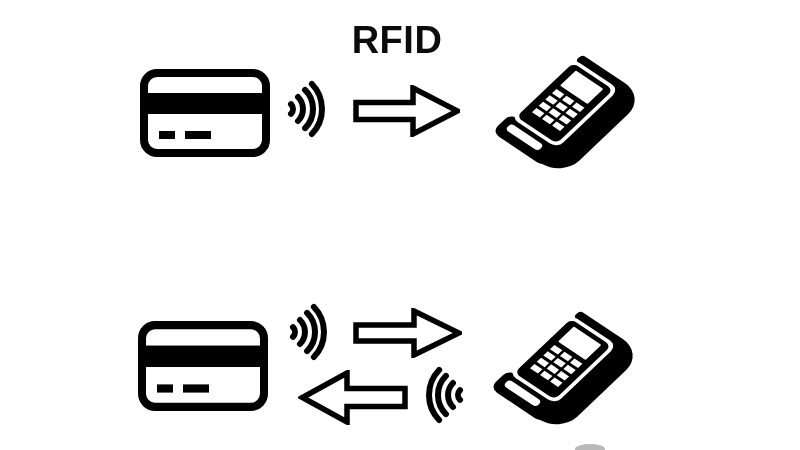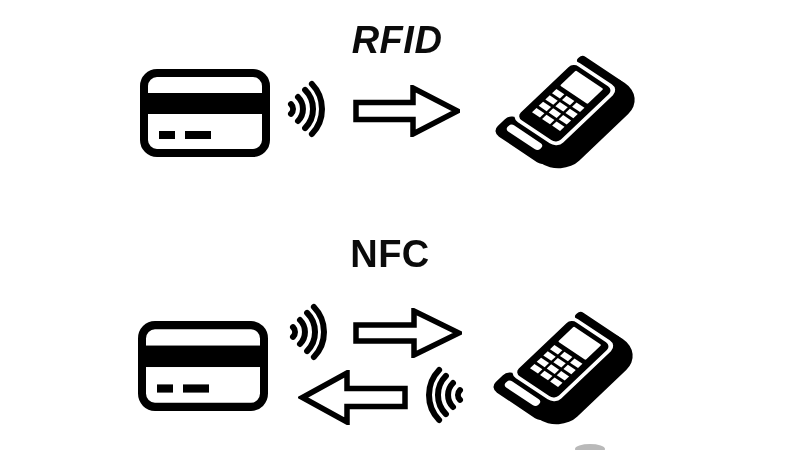--- a/index.html
+++ b/index.html
@@ -19,21 +19,21 @@
     position:absolute;background:#b9b9b9;border-radius:50%;
   }
 </style>
 </head>
 <body>
 
 <div class="stage">
 
   <div class="abs" style="left:0;top:0;width:800px;height:225px;">
 
-    <div class="label" style="left:342px;top:21px;font-style:italic;">RFID</div>
+    <div class="label" style="left:342px;top:21px;">RFID</div>
 
     <div class="icon abs" style="left:140px;top:69px;">
       <svg width="130" height="88" viewBox="0 0 130 88">
         <rect x="4" y="4" width="122" height="80" rx="13" fill="#ffffff" stroke="#000000" stroke-width="8"></rect>
         <rect x="6" y="24" width="118" height="21" fill="#000000"></rect>
         <rect x="19" y="62" width="16" height="8" fill="#000000"></rect>
         <rect x="45" y="62" width="26" height="8" fill="#000000"></rect>
       </svg>
     </div>
 
@@ -78,21 +78,20 @@
               <rect x="74" y="105" width="15" height="10"></rect>
           </g>
           <rect x="26" y="150" width="62" height="14" rx="6" fill="#ffffff"></rect>
         </g>
       </svg>
     </div>
   </div>
 
   <div class="abs" style="left:0;top:225px;width:800px;height:225px;">
 
-    <div class="label" style="left:335px;top:10px;">NFC</div>
 
     <div class="icon abs" style="left:138px;top:96px;">
       <svg width="130" height="90" viewBox="0 0 130 88" preserveAspectRatio="none">
         <rect x="4" y="4" width="122" height="80" rx="13" fill="#ffffff" stroke="#000000" stroke-width="8"></rect>
         <rect x="6" y="24" width="118" height="21" fill="#000000"></rect>
         <rect x="19" y="62" width="16" height="8" fill="#000000"></rect>
         <rect x="45" y="62" width="26" height="8" fill="#000000"></rect>
       </svg>
     </div>
 

